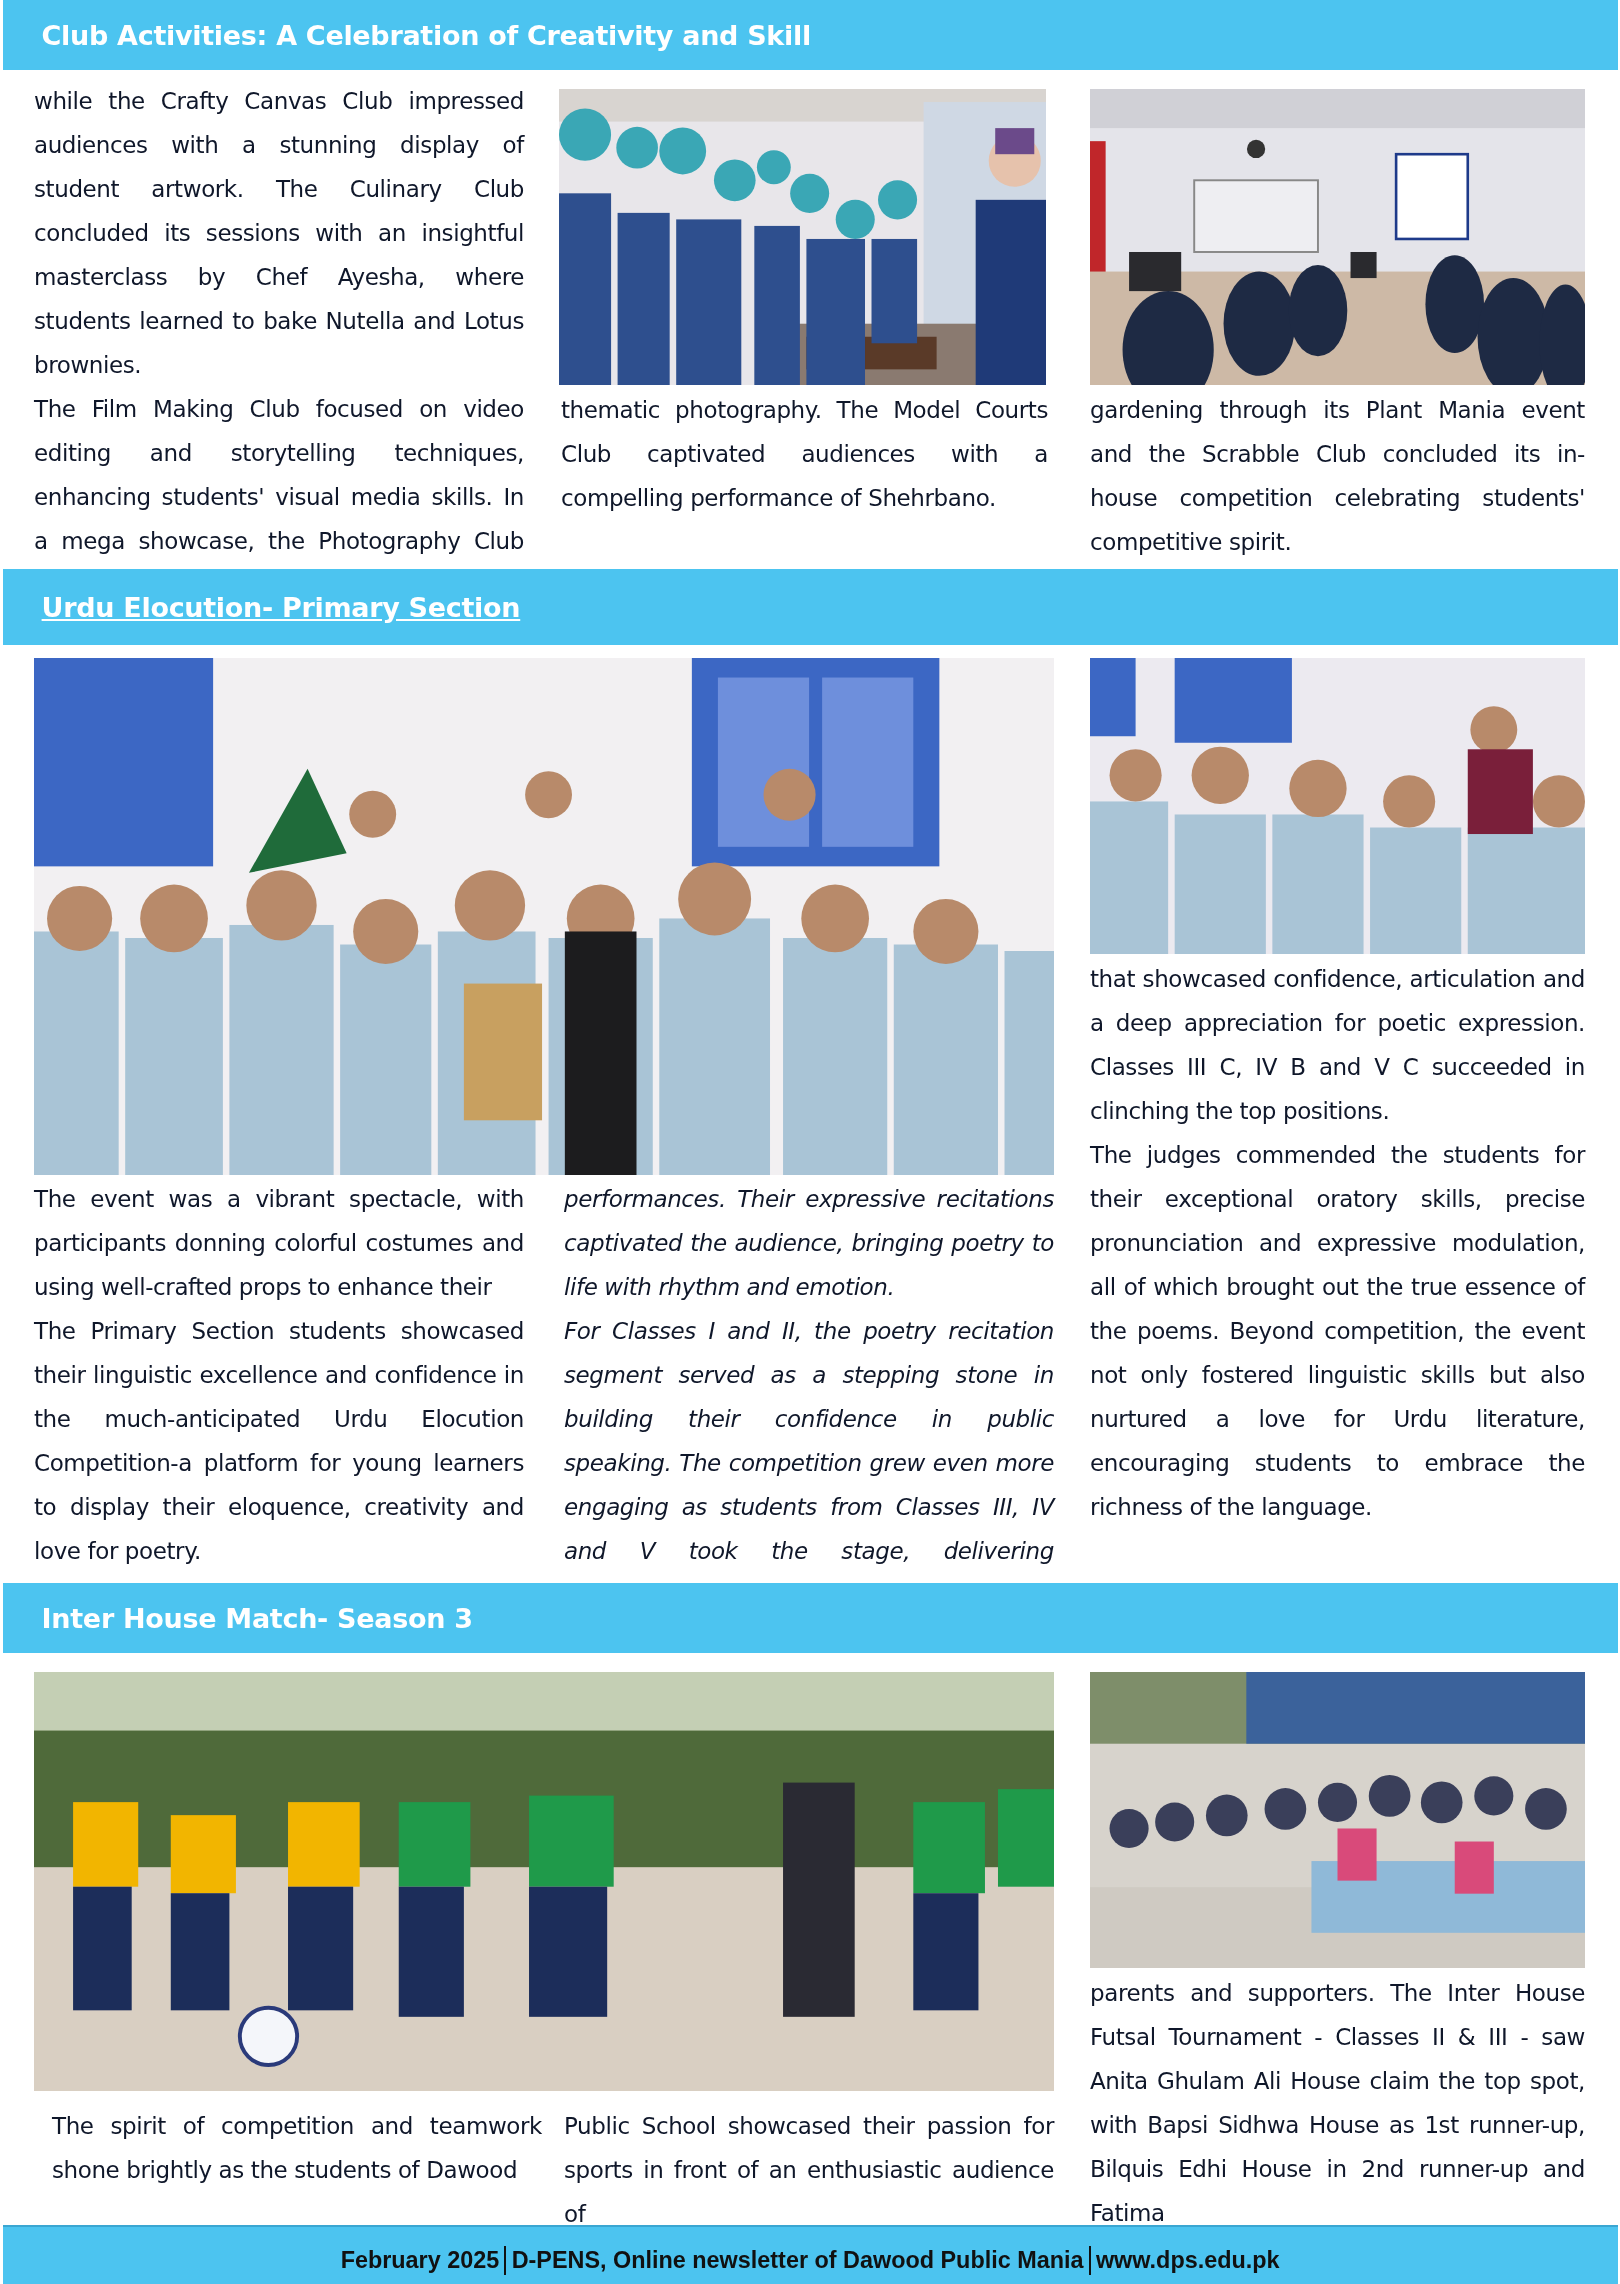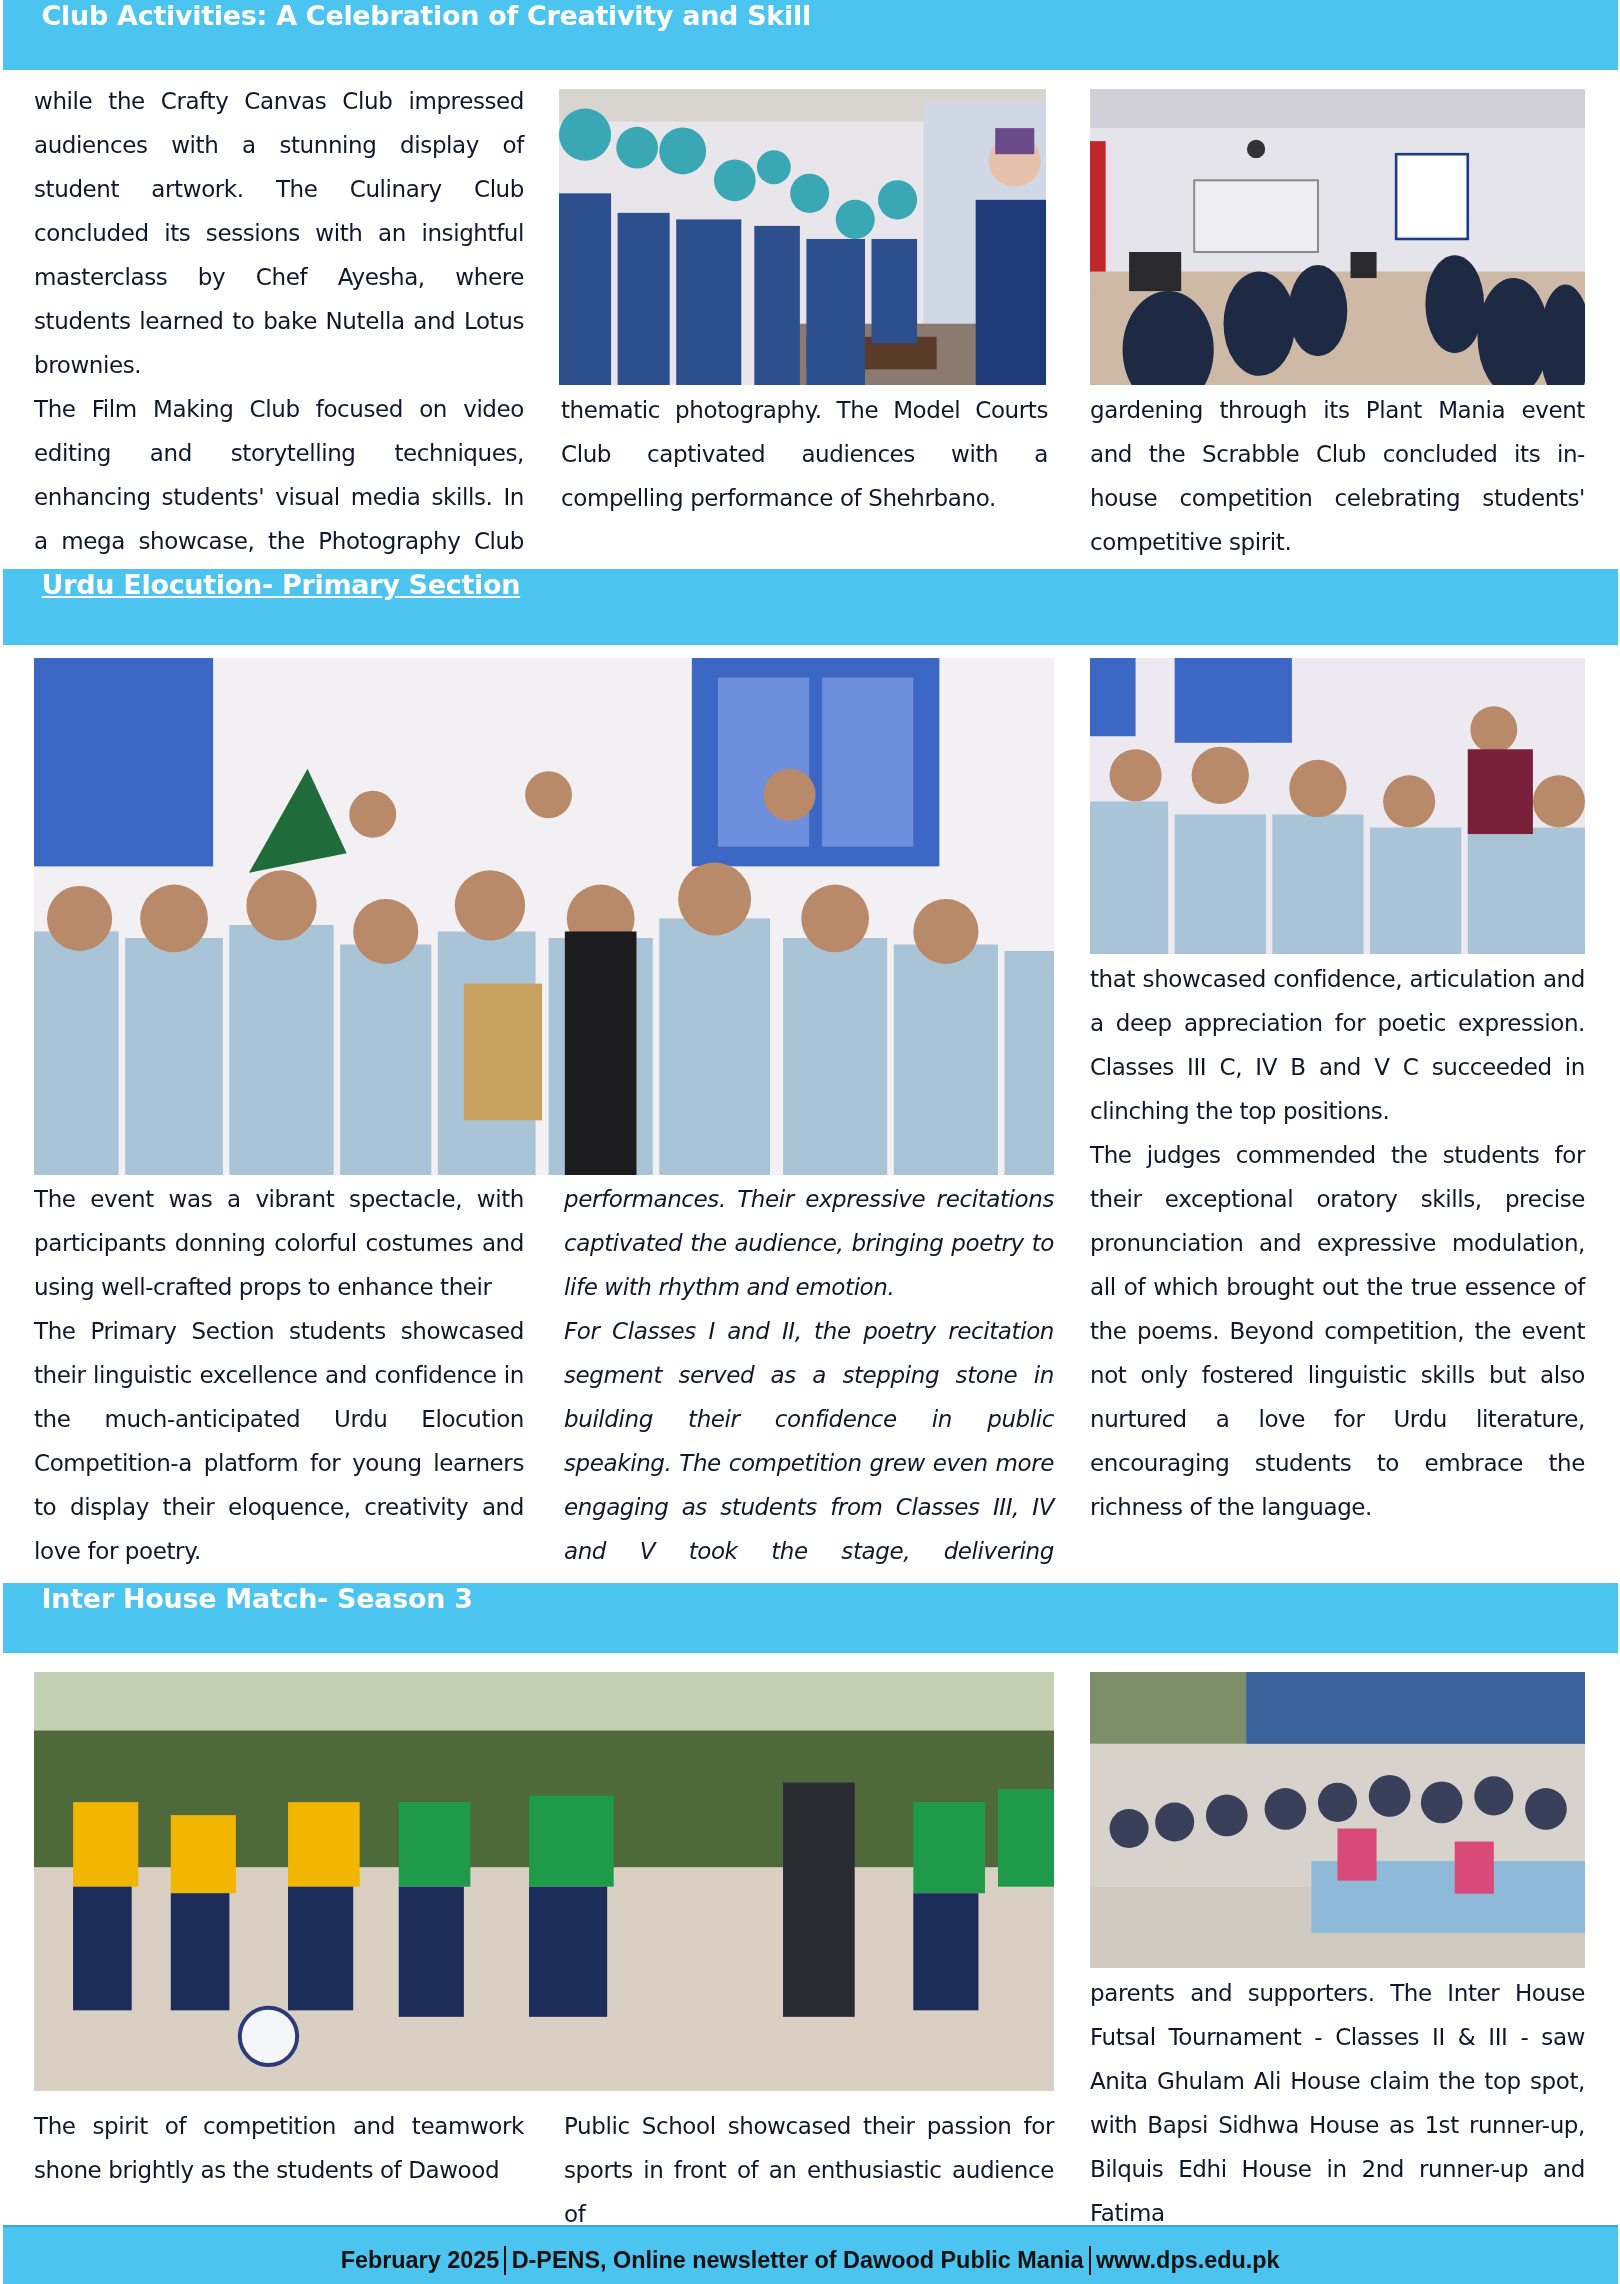--- a/index.html
+++ b/index.html
@@ -1,20 +1,20 @@
 <!DOCTYPE html>
 <html style="font-size:10.4px"><head>
 <meta charset="utf-8">
 <style>
   html, body { margin:0; padding:0; background:#ffffff; }
   body { width:1621px; height:2284px; position:relative; overflow:hidden;
          font-family:"Liberation Sans", sans-serif; color:#111; }
   .band { position:absolute; left:2.6px; width:1615px; background:#4cc4f0; color:#fff;
           font-family:"DejaVu Sans", sans-serif; font-weight:bold; font-size:27px;
-          box-sizing:border-box; padding-left:39px; display:flex; align-items:flex-start;
+          box-sizing:border-box; padding-left:39px; display:flex; align-items:center;
           letter-spacing:-0.3px; }
   .col-text { position:absolute; font-family:"DejaVu Sans", sans-serif; font-size:23px;
               line-height:44px; text-align:justify; color:#0f172a; letter-spacing:-0.4px; }
   .col-text p { margin:0; }
   .photo { position:absolute; overflow:hidden; }
   .photo svg { width:100%; height:100%; display:block; }
   .footer { position:absolute; left:2.6px; width:1615px; top:2225px; height:69px;
             background:#4cc4f0; border-top:2.6px solid #3aa6d2; box-sizing:border-box;
             display:flex; align-items:center; justify-content:center;
             font-family:"Liberation Sans", sans-serif; font-weight:bold; font-size:23.4px; color:#111; }
@@ -228,21 +228,21 @@
         <circle cx="620" cy="190" r="30"></circle>
         <circle cx="700" cy="210" r="32"></circle>
     </g>
     <g fill="#d94a7a">
         <rect x="380" y="240" width="60" height="80"></rect>
         <rect x="560" y="260" width="60" height="80"></rect>
       </g>
   </svg>
 </div>
 
-<div class="col-text" style="left:34px;top:2104px;width:490px;">
+<div class="col-text" style="left:52px;top:2104px;width:490px;">
   <p>The spirit of competition and teamwork shone brightly as the students of Dawood</p>
 </div>
 
 <div class="col-text" style="left:564px;top:2104px;width:490px;">
   <p>Public School showcased their passion for sports in front of an enthusiastic audience of</p>
 </div>
 
 <div class="col-text" style="left:1090px;top:1971px;width:495px;">
   <p>parents and supporters. The Inter House Futsal Tournament - Classes II &amp; III - saw Anita Ghulam Ali House claim the top spot, with Bapsi Sidhwa House as 1st runner-up, Bilquis Edhi House in 2nd runner-up and Fatima</p>
 </div>

